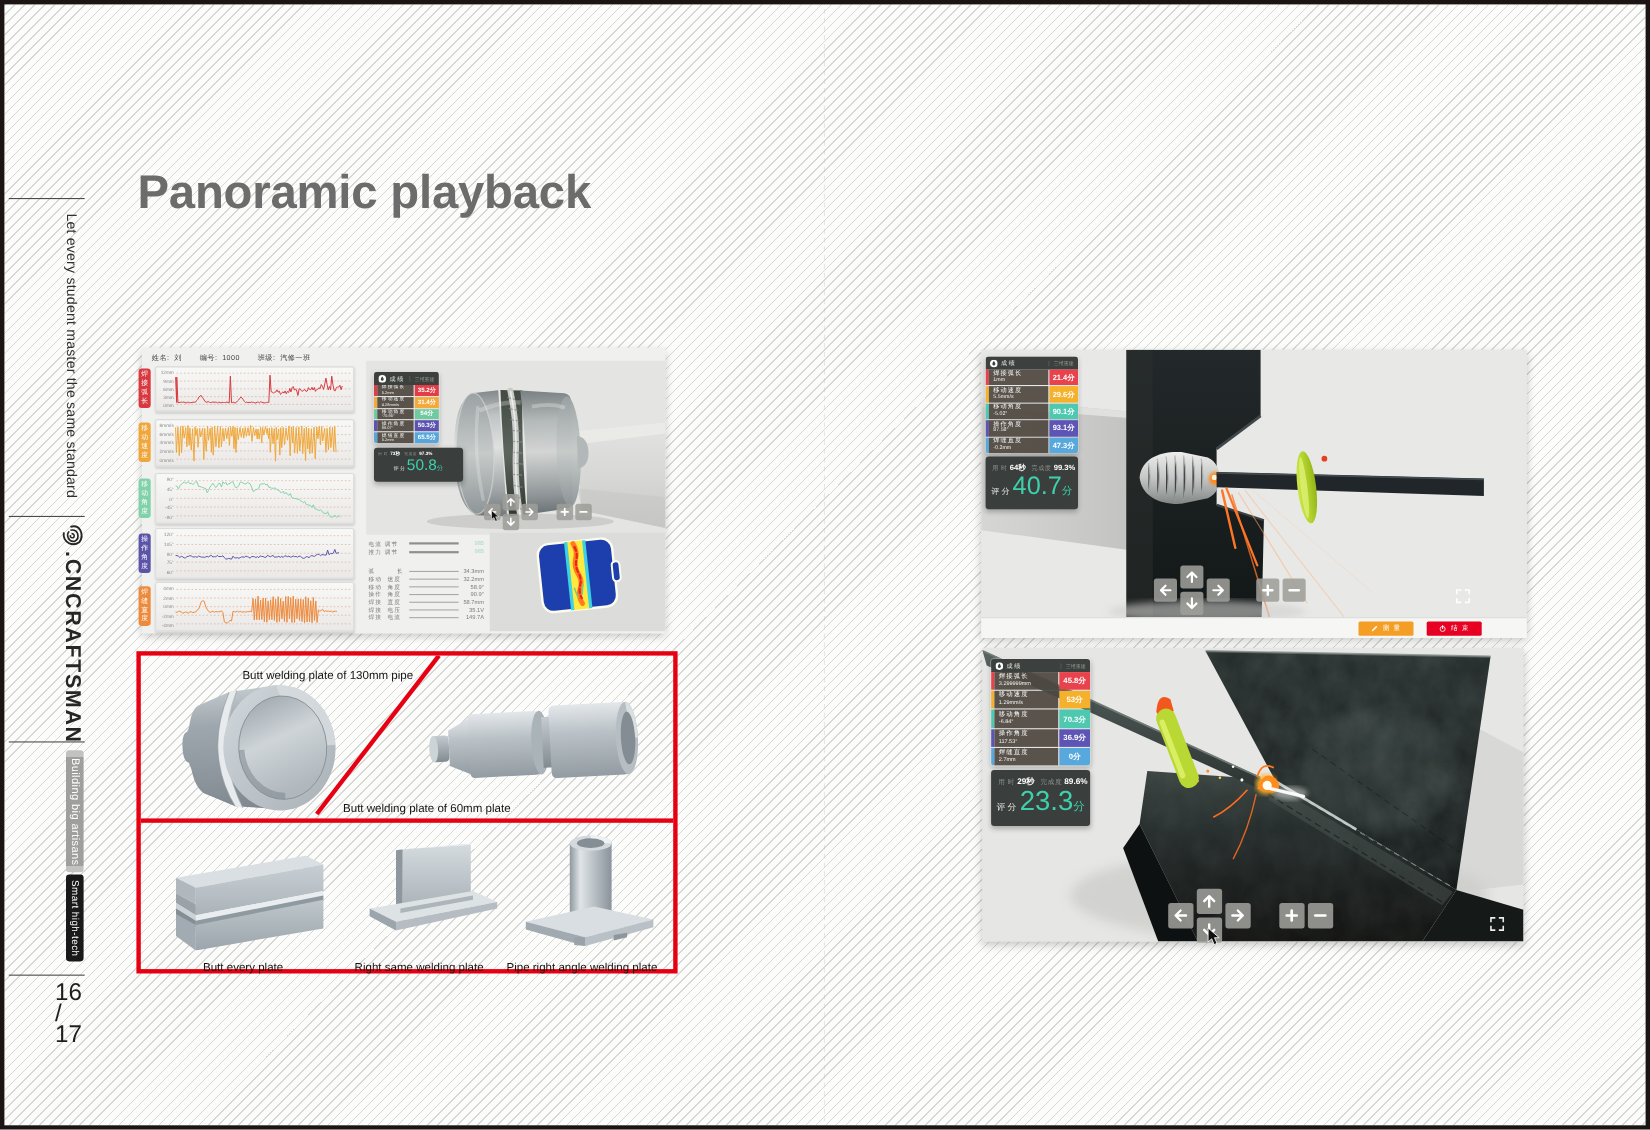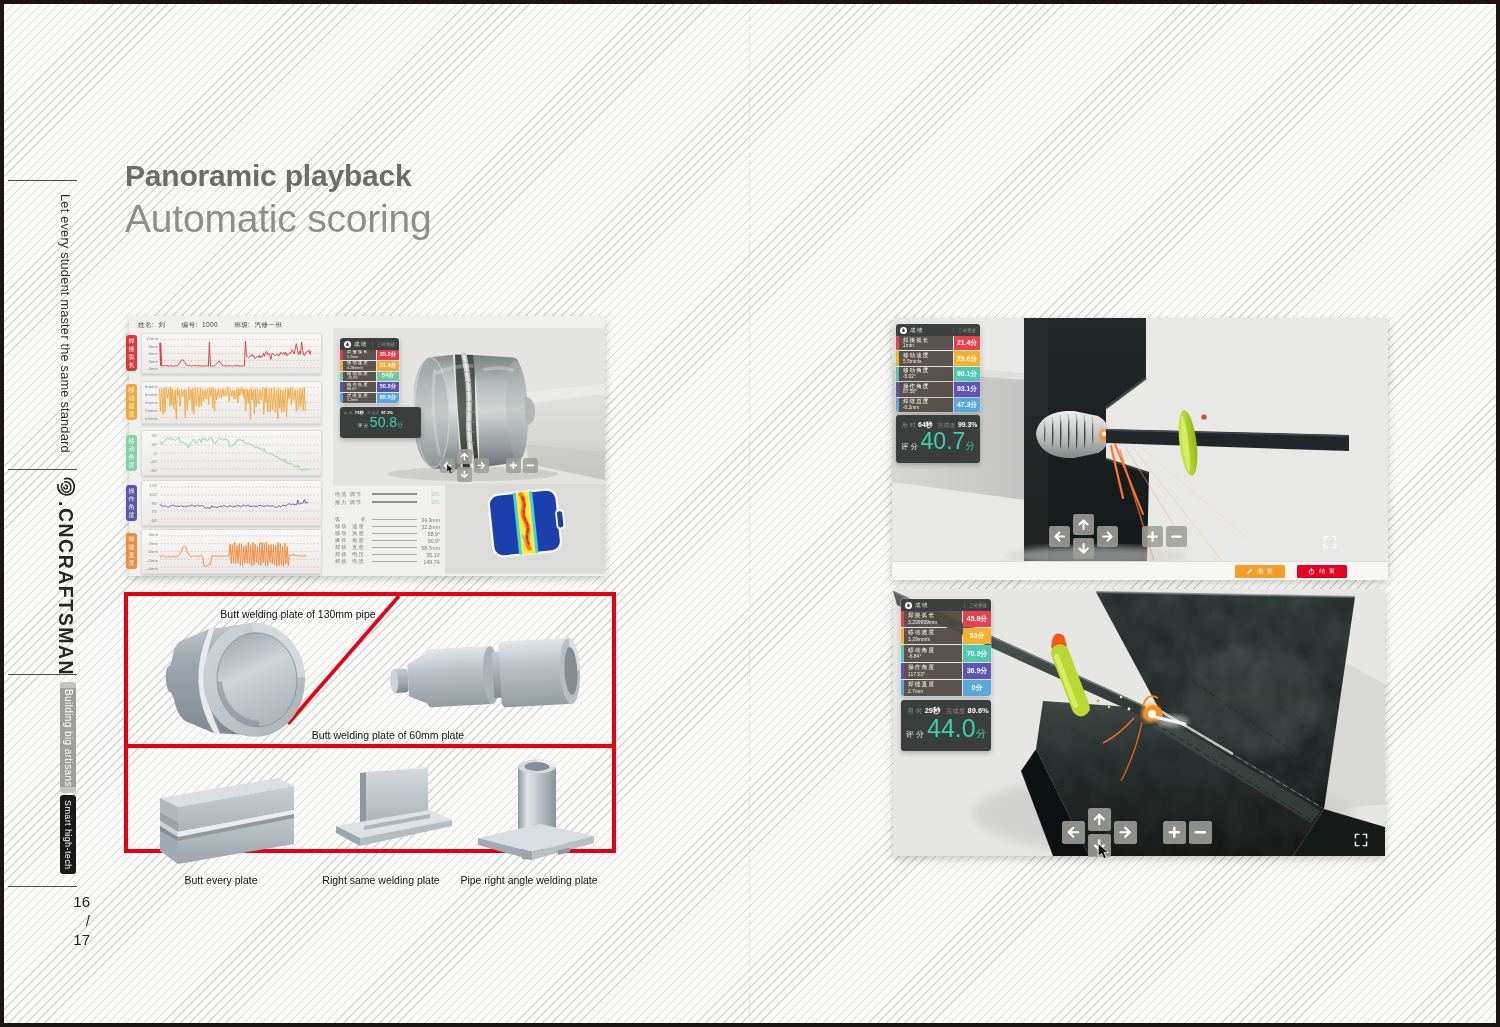--- a/index.html
+++ b/index.html
@@ -17,25 +17,25 @@
   .vtext { position:absolute; writing-mode:vertical-rl; white-space:nowrap; }
   .tagline { left:54px; top:190px; font-size:12.8px; letter-spacing:.2px; color:#303030; }
   .brand { left:50px; top:497px; font-size:19.5px; font-weight:bold; letter-spacing:1.5px; color:#262626; }
   .logo { position:absolute; left:50px; top:470px; width:24px; height:24px; }
   .badge { position:absolute; left:56px; width:16px; border-radius:3px; color:#fff; font-size:10.5px;
             display:flex; align-items:center; justify-content:center; }
   .badge span { writing-mode:vertical-rl; letter-spacing:.4px; }
   .badge span { overflow:hidden; max-height:100%; }
   .badge.gray { top:678px; height:111px; background:linear-gradient(#c2c2c0 0 6px, #9f9f9d 6px calc(100% - 6px), #c2c2c0 calc(100% - 6px)); font-size:10px; }
   .badge.black { top:791px; height:79px; background:#191919; font-size:9px; }
-  .pageno { position:absolute; left:46px; top:888px; width:40px; text-align:right; font-size:15px; color:#1e1e1e; line-height:19px; }
+  .pageno { position:absolute; left:46px; top:888px; width:40px; text-align:left; font-size:22px; color:#1e1e1e; line-height:19px; }
 
   
   .title { position:absolute; left:121px; top:150px; line-height:43px; letter-spacing:-0.2px; }
-  .title .t1 { font-size:30px; font-weight:bold; color:#6c6c6c; }
+  .title .t1 { font-size:43px; font-weight:bold; color:#6c6c6c; }
   .title .t3 { font-size:39px; color:#8e8e8e; }
 
   
   .shot { position:absolute; box-shadow:0 3px 8px rgba(0,0,0,.22); }
   .app { left:125px; top:312px; width:476px; height:260px; background:#f0f0ee; }
   .app .apphead { position:absolute; left:9px; top:5px; font-size:6.5px; color:#6a6a6a; letter-spacing:.4px; }
   .app .apphead b { font-weight:normal; color:#444; margin-right:14px; }
   .pill { position:absolute; left:-3px; width:11px; border-radius:3px; display:flex; align-items:center; justify-content:center; }
   .pill span { display:block; width:7px; word-break:break-all; color:#fff; font-size:6.2px; line-height:7.8px; text-align:center; }
   .chartpanel { position:absolute; left:12px; width:181px; background:linear-gradient(#f8f8f6,#eae9e7);
@@ -85,21 +85,21 @@
 
   
   .ctl { position:absolute; background:rgba(158,158,154,.88); border-radius:2.5px; display:flex; align-items:center; justify-content:center; }
   .ctl svg { width:72%; height:72%; }
   .ctl .cursor { position:absolute; width:55%; height:80%; left:40%; top:35%; }
   .fullscreen { position:absolute; opacity:.92; }
   .fullscreen svg { width:100%; height:100%; }
   .refresh { position:absolute; width:13px; height:13px; }
 
   
-  .redbox { position:absolute; left:120px; top:588px; width:492px; height:261px; border:4px solid #e60012; }
+  .redbox { position:absolute; left:120px; top:588px; width:492px; height:293px; border:4px solid #e60012; }
   .redbox .divider { position:absolute; left:0; right:0; top:148px; height:4px; background:#e60012; }
   .redbox .diag { position:absolute; left:0; top:0; width:100%; height:100%; }
   .mlabel { position:absolute; font-size:10.5px; color:#141414; white-space:nowrap; transform:translateX(-50%); }
 
   
   .sim1 { left:888px; top:314px; width:496px; height:262px; background:#e8e8e6; }
   .sim2 { left:889px; top:585px; width:492px; height:267px; background:#e6e6e4; }
   .simbar { position:absolute; left:0; right:0; bottom:0; height:19px; background:#f6f6f4; border-top:1px solid #dcdcda; display:flex; align-items:center; justify-content:flex-end; gap:12px; padding-right:41px; }
   .simbtn { width:50px; height:13px; border-radius:1.5px; color:#fff; font-size:6px; letter-spacing:1px; display:flex; align-items:center; justify-content:center; gap:4px; }
   .simbtn svg { width:7px; height:7px; }
@@ -130,21 +130,20 @@
       <span>Smart high-tech</span>
     </div>
   <div class="pageno">
     <div>16</div>
       <div>/</div>
       <div>17</div>
   </div>
 
   <div class="title">
     <div class="t1">Panoramic playback</div>
-    <div class="t3">Automatic scoring</div>
   </div>
 
   <div class="shot app">
     <div class="apphead">
       <b><span>姓名:</span>&nbsp;&nbsp;<span>刘</span></b>
       <b><span>编号:</span>&nbsp;&nbsp;<span>1000</span></b>
       <b><span>班级:</span>&nbsp;&nbsp;<span>汽修一班</span></b>
     </div>
 
     <div class="pill" style="top:19px;height:36px;background:#d8383e">
@@ -986,21 +985,21 @@
   <div class="simscore" style="left:8px;top:111px;width:90px;height:51px;--bigfont:25px">
 
       <div class="scoreline1">
         <span class="dim">用 时</span>
           <span class="wht">29秒</span>
         <span class="dim">完成度</span>
           <span class="wht">89.6%</span>
       </div>
       <div class="scoreline2">
         <span class="slbl">评 分</span>
-          <span class="sval">44.0</span>
+          <span class="sval">23.3</span>
           <span class="sunit">分</span>
       </div>
   </div>
     <div class="ctl" style="left:169px;top:232px;width:23px;height:23px">
         <svg viewBox="0 0 20 20">
           <path d="M16 10H5M10 4.5 4.5 10l5.5 5.5" fill="none" stroke="#fff" stroke-width="2.6" stroke-linecap="round" stroke-linejoin="round"></path>
         </svg>
       </div>
       <div class="ctl" style="left:195px;top:219px;width:23px;height:23px">
         <svg viewBox="0 0 20 20">

